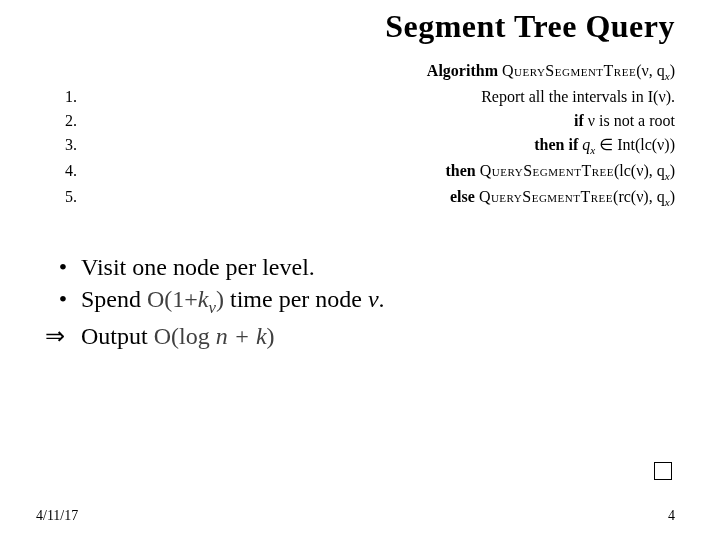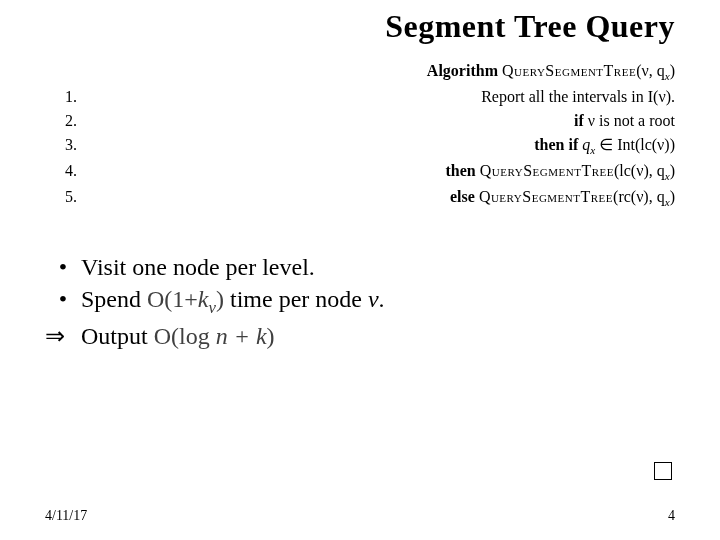--- a/index.html
+++ b/index.html
@@ -80,21 +80,21 @@
     flex-shrink: 0;
   }
   .sub {
     font-style: italic;
     font-size: 0.7em;
     vertical-align: sub;
   }
   .footer {
     position: absolute;
     bottom: 16px;
-    left: 45px;
+    left: 36px;
     right: 45px;
     display: flex;
     justify-content: space-between;
     font-size: 14px;
     color: #000;
   }
   .qed-box {
     position: absolute;
     right: 48px;
     bottom: 60px;

